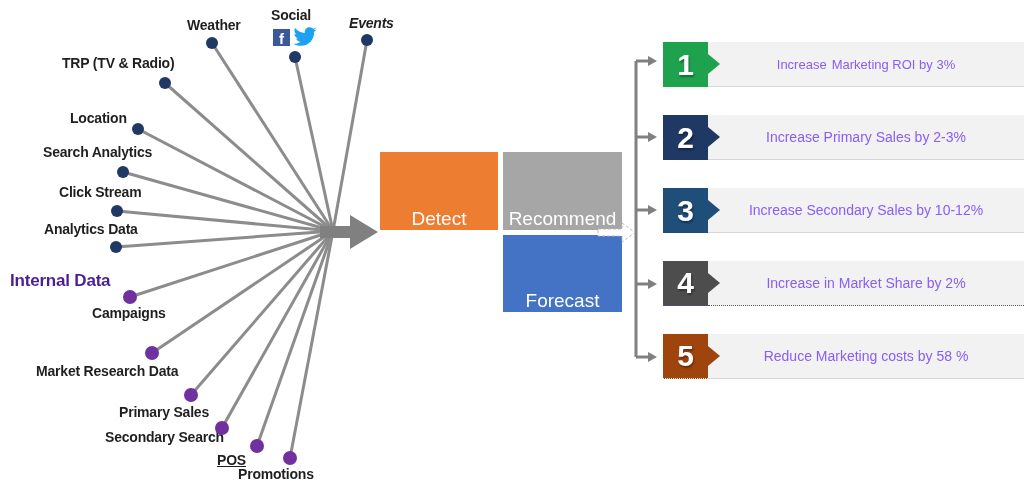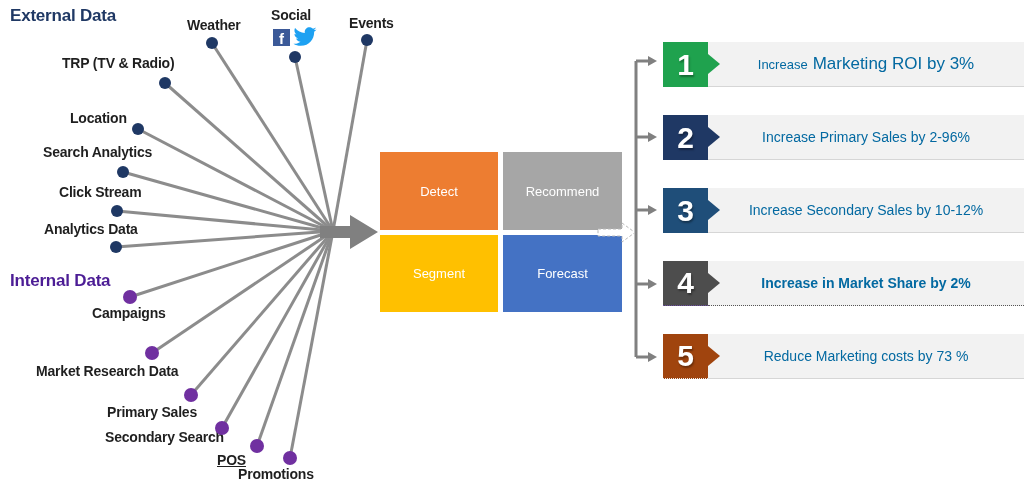--- a/index.html
+++ b/index.html
@@ -22,22 +22,22 @@
   .dot.int{width:14px;height:14px;}
   
   .fb-icon{
     position:absolute;left:272px;top:28px;width:19px;height:19px;background:#3B5998;
     border:1px solid #ffffff;box-sizing:border-box;color:#ffffff;font-weight:700;
     font-size:15px;text-align:center;line-height:20px;overflow:hidden;
   }
   .tw-icon{position:absolute;left:292px;top:25px;}
   
   .tile{
-    position:absolute;display:flex;align-items:center;justify-content:center;
-    color:#ffffff;font-size:13px;font-weight:400;
+    position:absolute;display:flex;align-items:flex-end;justify-content:center;
+    color:#ffffff;font-size:19px;font-weight:400;
   }
   .tile-detect{left:380px;top:152px;width:118px;height:78px;}
   .tile-recommend{left:503px;top:152px;width:119px;height:78px;}
   .tile-segment{left:380px;top:235px;width:118px;height:77px;}
   .tile-forecast{left:503px;top:235px;width:119px;height:77px;}
   .hub-circle{
     position:absolute;left:459px;top:193px;width:80px;height:80px;border-radius:50%;
     background:#ffffff;display:flex;align-items:center;justify-content:center;
     font-size:15px;font-weight:700;color:#3f3f3f;box-shadow:0 1px 3px rgba(0,0,0,0.18);
     letter-spacing:0.5px;
@@ -52,26 +52,26 @@
   }
   .b4 .tab{border-bottom:1px dotted #6a4ba0;box-sizing:border-box;}
   .b5 .tab{border-bottom:1px dotted #eeeeee;box-sizing:border-box;}
   .chevron{
     position:absolute;left:45px;top:12px;width:0;height:0;z-index:2;
     border-top:10px solid transparent;border-bottom:10px solid transparent;
     border-left:12px solid #000;
   }
   .bar{
     position:absolute;left:45px;top:0;width:316px;height:45px;background:#F2F2F2;
-    display:flex;align-items:center;justify-content:center;color:#0369a1;font-size:14px;
+    display:flex;align-items:center;justify-content:center;color:#8b5cf6;font-size:14px;
     border-bottom:1px solid #d6d6d6;box-sizing:border-box;white-space:nowrap;
   }
-  .b4 .bar{border-bottom:1px dotted #555555;font-weight:bold;}
+  .b4 .bar{border-bottom:1px dotted #555555;}
   .bar .txt-prefix{font-size:13px;margin-right:5px;}
-  .bar .txt-main{font-size:17px;}
+  .bar .txt-main{font-size:13px;}
 </style>
 </head>
 <body>
 
 <div class="canvas">
 
   <svg class="layer" width="1024" height="493" viewBox="0 0 1024 493">
     <g stroke="#8C8C8C" stroke-width="3">
       <line x1="212" y1="43" x2="333" y2="231"></line>
       <line x1="295" y1="57" x2="333" y2="231"></line>
@@ -99,35 +99,34 @@
     </g>
     <g fill="#808080">
       <polygon points="648,56 648,66 657,61"></polygon>
       <polygon points="648,132 648,142 657,137"></polygon>
       <polygon points="648,205 648,215 657,210"></polygon>
       <polygon points="648,279 648,289 657,284"></polygon>
       <polygon points="648,352 648,362 657,357"></polygon>
     </g>
   </svg>
 
-  <div class="heading" style="left: 10px; top: 6px; color: rgb(31, 56, 100);">External Data</div>
   <div class="heading" style="left: 10px; top: 271px; color: #4c1d95;">Internal Data</div>
 
   <div class="src-label" style="left:187px;top:17px;">Weather</div>
   <div class="src-label" style="left:271px;top:7px;">Social</div>
-  <div class="src-label" style="left:349px;top:15px;">Events</div>
+  <div class="src-label" style="left:349px;top:15px;font-style:italic;">Events</div>
   <div class="src-label" style="left:62px;top:55px;">TRP (TV &amp; Radio)</div>
   <div class="src-label" style="left:70px;top:110px;">Location</div>
   <div class="src-label" style="left:43px;top:144px;">Search Analytics</div>
   <div class="src-label" style="left:59px;top:184px;">Click Stream</div>
   <div class="src-label" style="left:44px;top:221px;">Analytics Data</div>
 
   <div class="src-label" style="left:92px;top:305px;">Campaigns</div>
   <div class="src-label" style="left:36px;top:363px;">Market Research Data</div>
-  <div class="src-label" style="left:107px;top:404px;">Primary Sales</div>
+  <div class="src-label" style="left:119px;top:404px;">Primary Sales</div>
   <div class="src-label" style="left:105px;top:429px;">Secondary Search</div>
   <div class="src-label" style="left:217px;top:452px;text-decoration:underline;">POS</div>
   <div class="src-label" style="left:238px;top:466px;">Promotions</div>
 
   <div class="fb-icon" style="background: rgb(59, 89, 152);">f</div>
   <svg class="tw-icon" width="26" height="23" viewBox="0 0 512 512">
     <path fill="#1DA1F2" d="M459.37 151.716c.325 4.548.325 9.097.325 13.645 0 138.72-105.583 298.558-298.558 298.558-59.452 0-114.68-17.219-161.137-47.106 8.447.974 16.568 1.299 25.34 1.299 49.055 0 94.213-16.568 130.274-44.832-46.132-.975-84.792-31.188-98.112-72.772 6.498.974 12.995 1.624 19.818 1.624 9.421 0 18.843-1.3 27.614-3.573-48.081-9.747-84.143-51.98-84.143-102.985v-1.299c13.969 7.797 30.214 12.67 47.431 13.319-28.264-18.843-46.781-51.005-46.781-87.391 0-19.492 5.197-37.36 14.294-52.954 51.655 63.675 129.3 105.258 216.365 109.807-1.624-7.797-2.599-15.918-2.599-24.04 0-57.828 46.782-104.934 104.934-104.934 30.213 0 57.502 12.67 76.67 33.137 23.715-4.548 46.456-13.32 66.599-25.34-7.798 24.366-24.366 44.833-46.132 57.827 21.117-2.273 41.584-8.122 60.426-16.243-14.292 20.791-32.161 39.308-52.628 54.253z"></path>
   </svg>
 
   <div class="dot ext" style="left: 206px; top: 37px; background: rgb(31, 56, 100);"></div>
@@ -145,23 +144,20 @@
   <div class="dot int" style="left: 215px; top: 421px; background: rgb(112, 48, 160);"></div>
   <div class="dot int" style="left: 250px; top: 439px; background: rgb(112, 48, 160);"></div>
   <div class="dot int" style="left: 283px; top: 451px; background: rgb(112, 48, 160);"></div>
 
   <div class="tile tile-detect" style="background: rgb(237, 125, 49);">
     <span>Detect</span>
   </div>
   <div class="tile tile-recommend" style="background: rgb(166, 166, 166);">
     <span>Recommend</span>
   </div>
-  <div class="tile tile-segment" style="background: rgb(255, 192, 0);">
-    <span>Segment</span>
-  </div>
   <div class="tile tile-forecast" style="background: rgb(68, 114, 196);">
     <span>Forecast</span>
   </div>
 
   <svg class="layer" style="z-index:4;" width="1024" height="493" viewBox="0 0 1024 493">
     <path d="M598 229 H622 V223 L635 232.5 L622 242 V236 H598 Z" fill="#ffffff" stroke="#b8b8b8" stroke-width="1" stroke-dasharray="3,2"></path>
   </svg>
 
   <div class="banner b1">
     <div class="tab" style="background: rgb(31, 162, 78);">
@@ -173,21 +169,21 @@
       <span class="txt-main">Marketing ROI by 3%</span>
     </div>
   </div>
 
   <div class="banner b2">
     <div class="tab" style="background: rgb(31, 56, 100);">
       <span>2</span>
     </div>
     <span class="chevron" style="border-left-color: rgb(31, 56, 100);"></span>
     <div class="bar">
-      <span>Increase  Primary Sales by 2-96%</span>
+      <span>Increase  Primary Sales by 2-3%</span>
     </div>
   </div>
 
   <div class="banner b3">
     <div class="tab" style="background: rgb(31, 78, 121);">
       <span>3</span>
     </div>
     <span class="chevron" style="border-left-color: rgb(31, 78, 121);"></span>
     <div class="bar">
       <span>Increase Secondary Sales by 10-12%</span>
@@ -203,17 +199,17 @@
       <span>Increase in Market Share by 2%</span>
     </div>
   </div>
 
   <div class="banner b5">
     <div class="tab" style="background: rgb(160, 68, 14);">
       <span>5</span>
     </div>
     <span class="chevron" style="border-left-color: rgb(160, 68, 14);"></span>
     <div class="bar">
-      <span>Reduce Marketing costs by 73 %</span>
+      <span>Reduce Marketing costs by 58 %</span>
     </div>
   </div>
 
 </div>
 
 </body></html>

